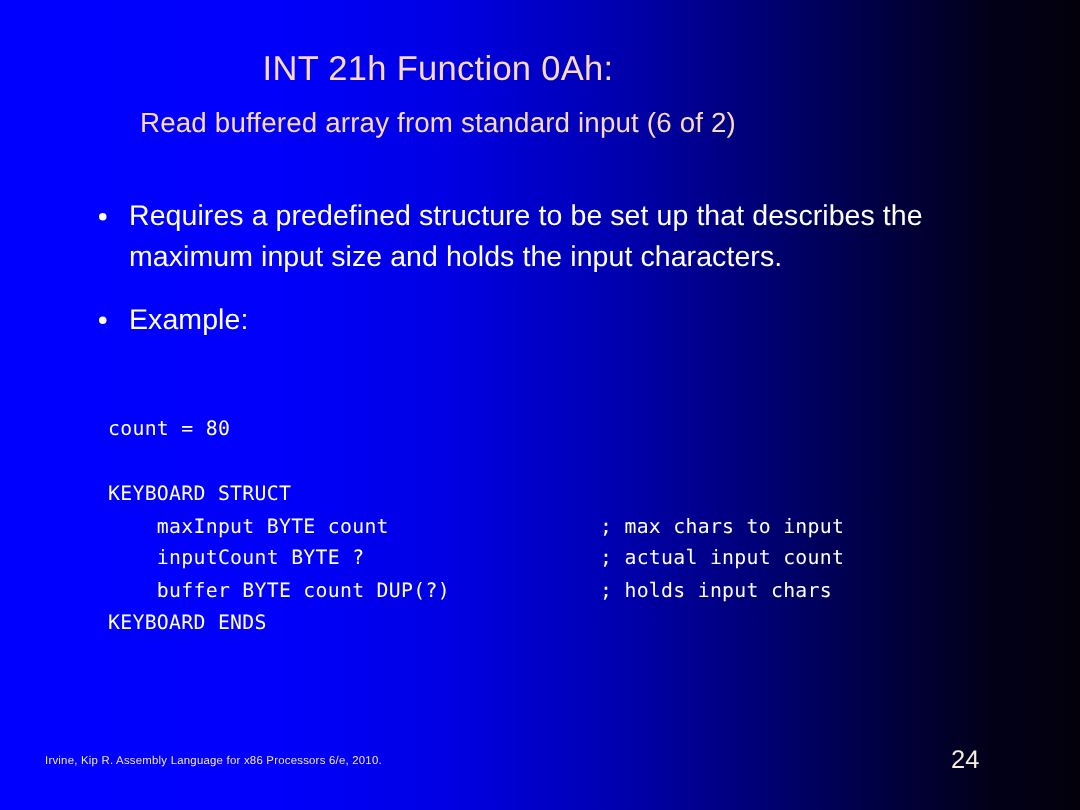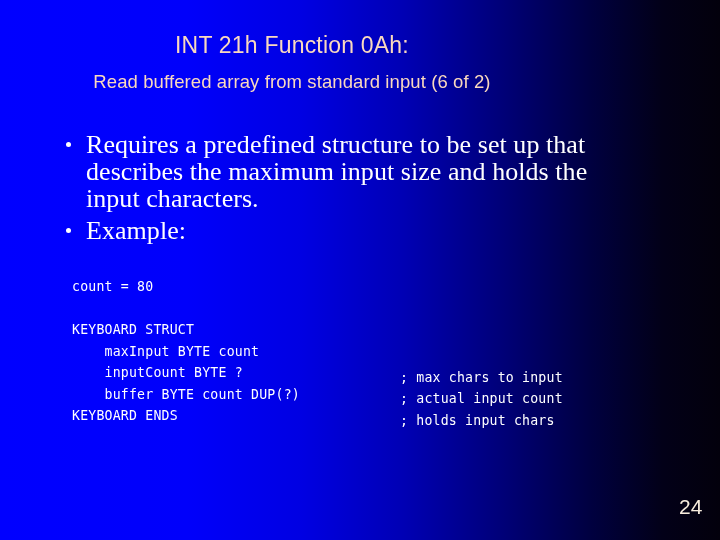--- a/index.html
+++ b/index.html
@@ -54,27 +54,26 @@
     position: absolute;
     left: 60px;
     top: 131px;
     width: 580px;
   }
   .bullet-item {
     display: block;
     position: relative;
     padding-left: 26px;
     color: #ffffff;
-    font-size: 26px;
+    font-size: 19px;
     line-height: 27px;
     letter-spacing: 0.05px;
-    font-family: Liberation Serif, serif;
   }
   .bullet-item + .bullet-item {
-    margin-top: 5px;
+    margin-top: 15px;
   }
   .bullet-dot {
     position: absolute;
     left: 6px;
     top: 11px;
     width: 5px;
     height: 5px;
     border-radius: 50%;
     background: #ffffff;
   }
@@ -100,40 +99,39 @@
     height: 21.5px;
     position: relative;
   }
   .code-line.spacer {
     height: 21.5px;
   }
   .code-comment {
     position: absolute;
     left: 328px;
     top: 0;
-    margin-top: 26px;
   }
 
   
   #footer-citation {
     position: absolute;
     left: 30px;
     top: 501px;
     color: #f2e4d4;
     font-size: 7.6px;
     line-height: 11px;
     letter-spacing: 0.15px;
     white-space: nowrap;
   }
   #page-number {
     position: absolute;
-    left: 679px;
+    left: 634px;
     top: 496px;
     color: #f7ecdd;
-    font-size: 21px;
+    font-size: 17px;
     line-height: 22px;
   }
 </style>
 </head>
 <body>
 
 <div id="slide">
 
   <div id="title-block">
     <div id="slide-title">INT 21h Function 0Ah:</div>
@@ -146,16 +144,17 @@
         <span class="bullet-text">Requires a predefined structure to be set up that describes the maximum input size and holds the input characters.</span>
       </div>
       <div class="bullet-item">
         <span class="bullet-dot"></span>
         <span class="bullet-text">Example:</span>
       </div>
     </div>
 
   <div id="code-block"><span class="code-line"><span>count = 80</span></span><span class="code-line spacer"><span></span></span><span class="code-line"><span>KEYBOARD STRUCT</span></span><span class="code-line"><span>    maxInput BYTE count</span><span class="code-comment">; max chars to input</span></span><span class="code-line"><span>    inputCount BYTE ?</span><span class="code-comment">; actual input count</span></span><span class="code-line"><span>    buffer BYTE count DUP(?)</span><span class="code-comment">; holds input chars</span></span><span class="code-line"><span>KEYBOARD ENDS</span></span></div>
 
+  <div id="footer-citation">Irvine, Kip R. Assembly Language for x86 Processors 6/e, 2010.</div>
 
   <div id="page-number">24</div>
 
 </div>
 
 </body></html>

